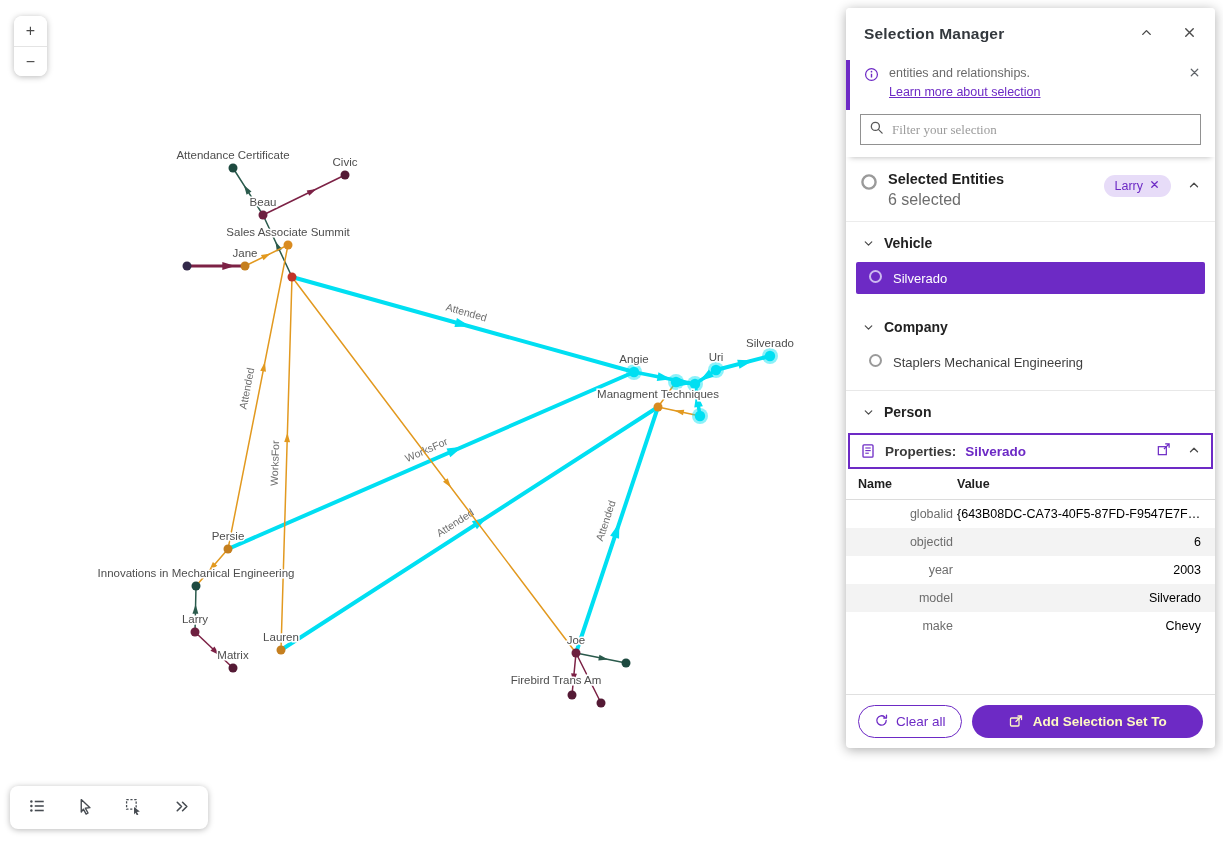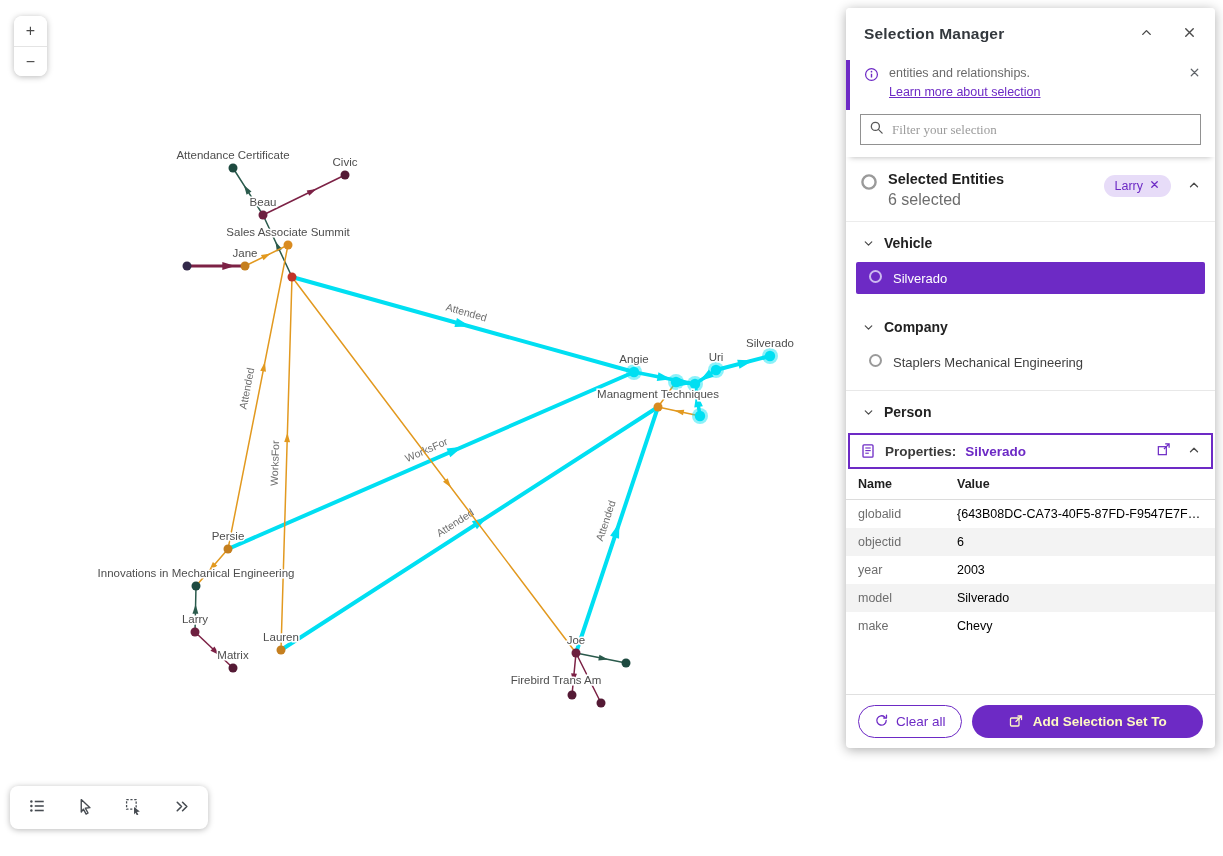--- a/index.html
+++ b/index.html
@@ -74,21 +74,21 @@
   .props-icon { color:#6d2ac5; display:flex; }
   .props-label { font-size:13.5px; font-weight:600; color:#3a3a3a; }
   .props-entity { font-size:13.5px; font-weight:600; color:#6d2ac5; }
   .props-actions { margin-left:auto; display:flex; gap:16px; align-items:center; }
   .props-actions .icon-btn { color:#6d2ac5; }
   .props-actions .icon-btn.chev { color:#4a4a4a; }
 
   .props-table { font-size:12.5px; }
   .pt-head, .pt-row { display:grid; grid-template-columns:95px 1fr; column-gap:4px; padding:8px 4px 8px 12px; }
   .pt-head { font-weight:600; color:#1f1f1f; border-bottom:1px solid #dcdcdc; }
-  .pt-row { padding-top:7px; padding-bottom:7px; }
+  .pt-row { padding-top:7px; padding-bottom:7px;text-align:right; }
   .pt-row:nth-child(even) { background:#f3f3f3; }
   .pt-name { color:#6d6d6d; }
   .pt-value { color:#000000; white-space:nowrap; overflow:hidden; text-overflow:ellipsis; padding-right:10px; }
 
   .panel-footer { flex:none; margin-top:auto; border-top:1px solid #e0e0e0; padding:10px 12px; display:flex; gap:10px; align-items:center; }
   .btn-outline { height:33px; border-radius:17px; border:1px solid #6d2ac5; color:#6d2ac5; background:#fff; display:flex;
                  align-items:center; gap:7px; padding:0 15px; font-size:13.5px; font-family:inherit; cursor:pointer; }
   .btn-primary { flex:1; height:33px; border-radius:17px; background:#6d2ac5; color:#fef9c3; border:none; display:flex;
                  align-items:center; justify-content:center; gap:9px; font-size:13.5px; font-weight:600; font-family:inherit; cursor:pointer; }
 </style>

